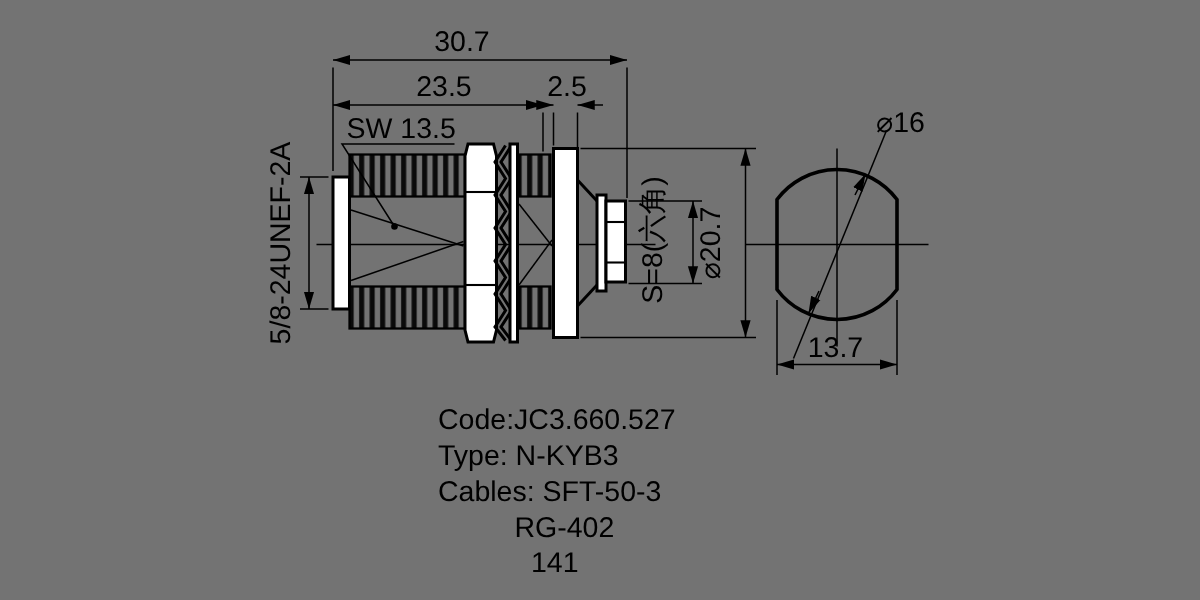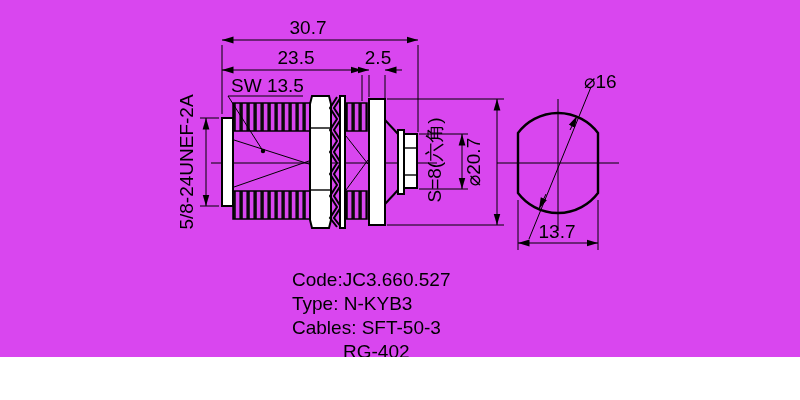--- a/index.html
+++ b/index.html
@@ -1,16 +1,16 @@
 <!DOCTYPE html>
 <html><head>
 <meta charset="utf-8">
 <style>
   html,body{margin:0;padding:0;background:#ffffff;}
-  #stage{position:relative;width:800px;height:357px;background:#d946ef;overflow:hidden;}
+  #stage{position:relative;width:800px;height:400px;background:#737373;overflow:hidden;}
   svg{position:absolute;left:0;top:0;}
   svg text{font-family:"Liberation Sans","DejaVu Sans",sans-serif;font-size:19px;fill:#000;}
   .thin{stroke:#000;stroke-width:1;fill:none;}
   .thick{stroke:#000;stroke-width:2;fill:#ffffff;}
   .thickn{stroke:#000;stroke-width:2;fill:none;}
   .outline{stroke:#000;stroke-width:2.4;fill:none;}
   .inner{stroke:#000;stroke-width:1.4;fill:none;}
 </style>
 </head>
 <body>

